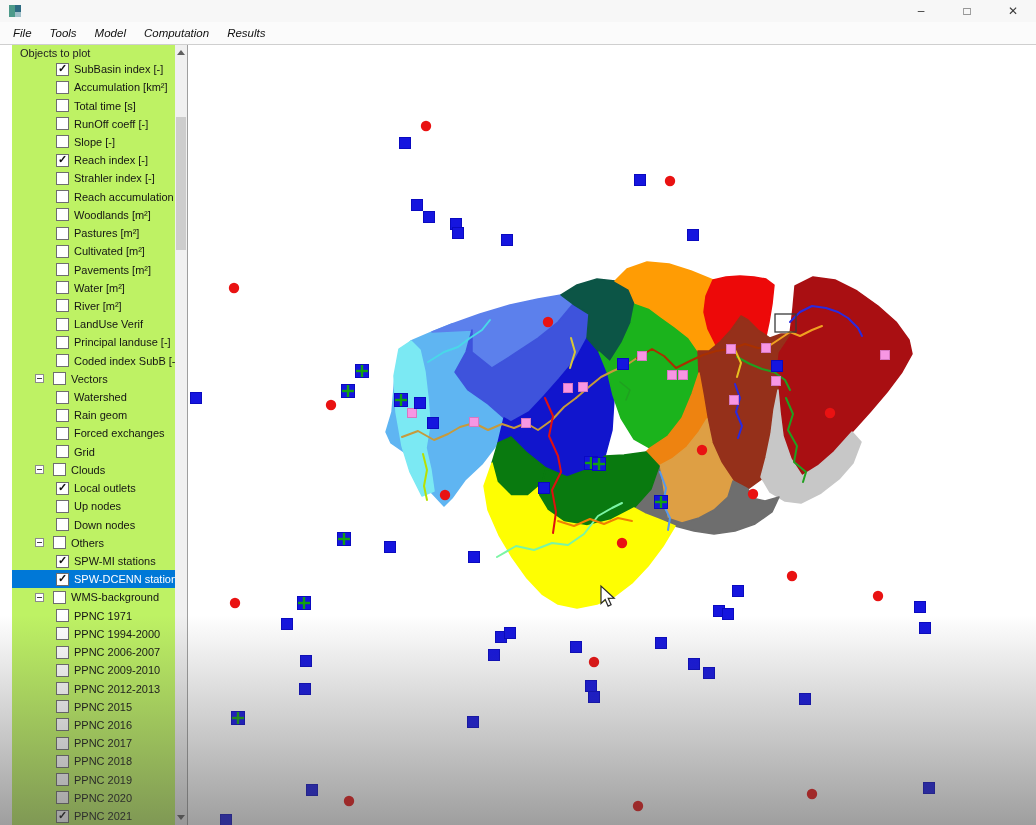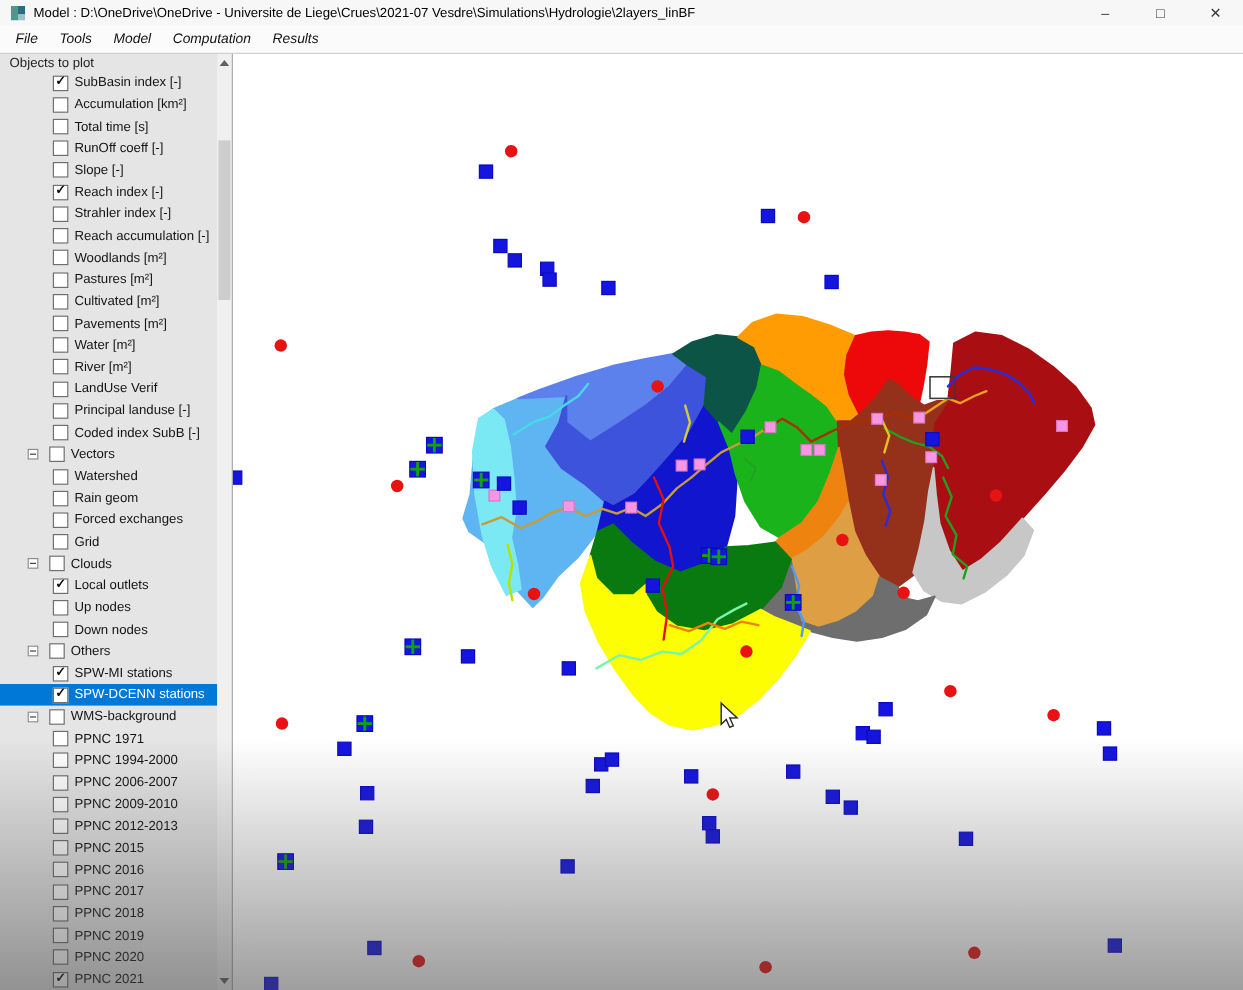--- a/index.html
+++ b/index.html
@@ -20,21 +20,21 @@
     font-size:12px;color:#3a3a3a;}
   
   .menubar{
     position:absolute;top:22px;left:0;right:0;height:22px;background:#fbfbfb;
     display:flex;align-items:center;font-size:11.5px;color:#111;
     border-bottom:1px solid #cfcfcf;padding-left:4px;z-index:10;
   }
   .menu-item{padding:0 9px;font-style:italic;}
   
   .sidebar{
-    position:absolute;top:45px;left:0;width:194px;bottom:0;background:#e5e5e5;
+    position:absolute;top:45px;left:12px;width:176px;bottom:0;background:#bef264;
     border-right:1px solid #9e9e9e;box-sizing:border-box;z-index:5;
   }
   .tree-header{position:absolute;top:2px;left:8px;font-size:11px;color:#222;}
   .tree{position:absolute;top:15px;left:0;right:12px;}
   .row{height:18.22px;display:flex;align-items:center;font-size:11px;color:#141414;padding-left:16px;}
   .row .toggle{width:9px;height:9px;border:1px solid #8c8c8c;margin-left:7px;
     position:relative;background:#fff;box-sizing:border-box;flex:0 0 auto;}
   .row .toggle::after{content:"";position:absolute;left:1px;right:1px;top:3px;
     border-top:1px solid #444;}
   .row .cb{width:13px;height:13px;border:1px solid #6e6e6e;background:#fff;
@@ -64,21 +64,20 @@
 </head>
 <body>
 
 <div class="titlebar">
   <svg class="app-icon" viewBox="0 0 12 12">
     <rect x="0" y="0" width="12" height="12" fill="#d9e6e4"></rect>
     <rect x="0" y="0" width="6" height="12" fill="#4d9a8a"></rect>
     <rect x="6" y="0" width="6" height="7" fill="#2d6b82"></rect>
     <rect x="6" y="7" width="6" height="5" fill="#9fbfc9"></rect>
   </svg>
-  <span class="title-text">Model : D:\OneDrive\OneDrive - Universite de Liege\Crues\2021-07 Vesdre\Simulations\Hydrologie\2layers_linBF</span>
   <div class="win-controls">
       <div class="win-btn">–</div>
       <div class="win-btn">□</div>
       <div class="win-btn">✕</div>
     </div>
 </div>
 
 <div class="menubar">
     <span class="menu-item">File</span>
     <span class="menu-item">Tools</span>

